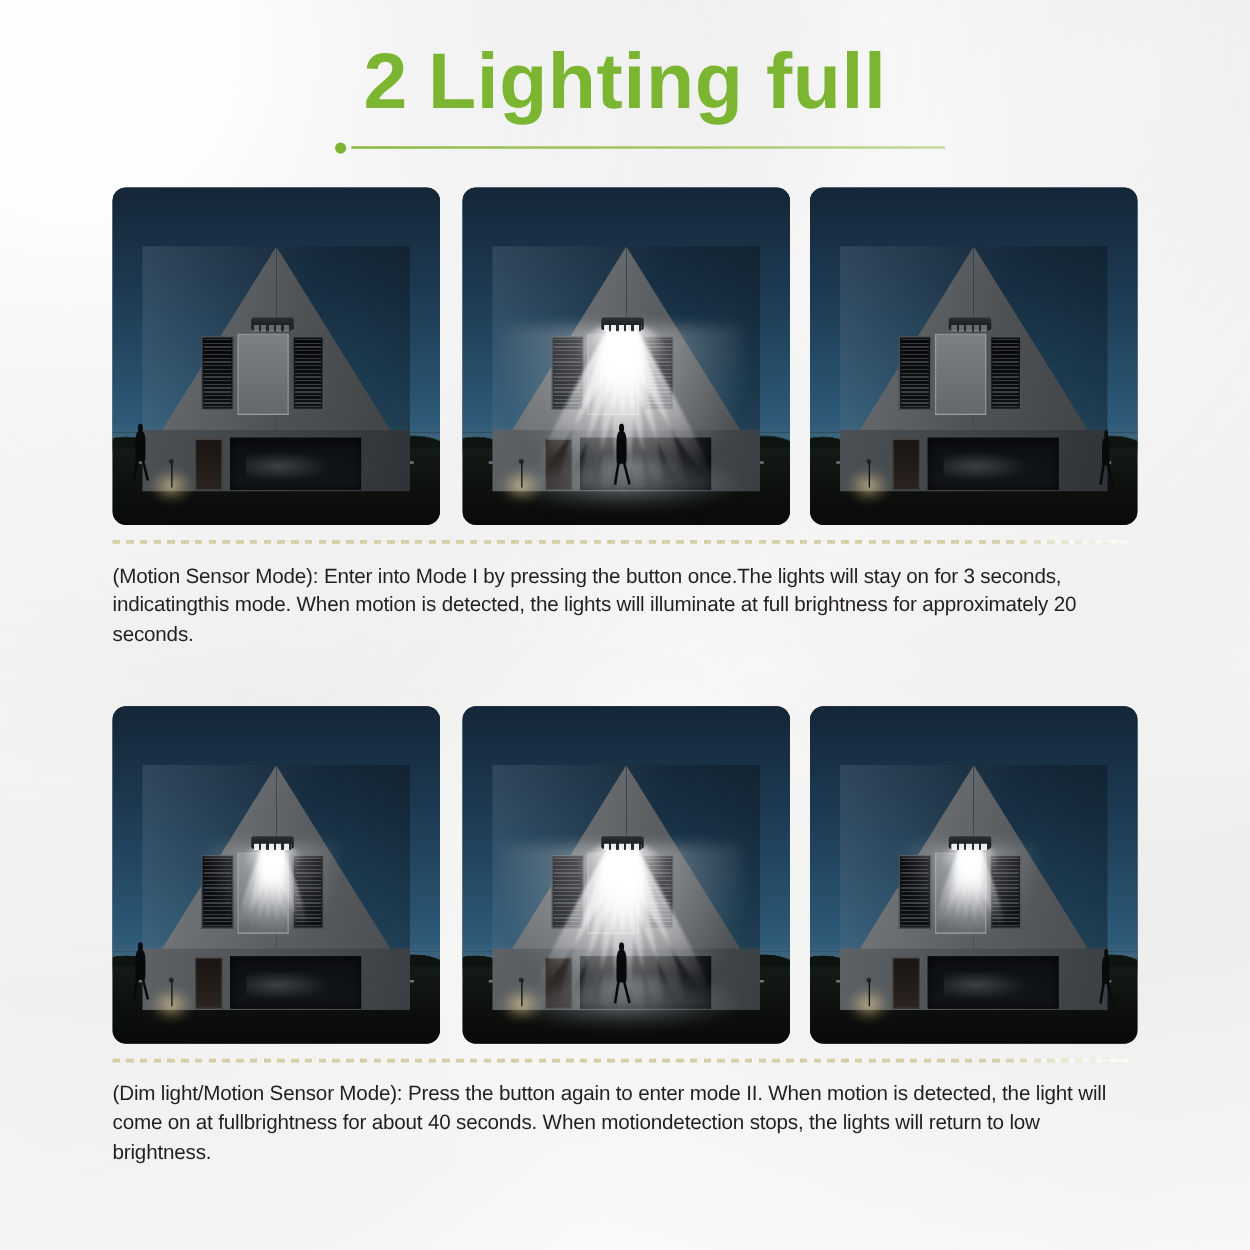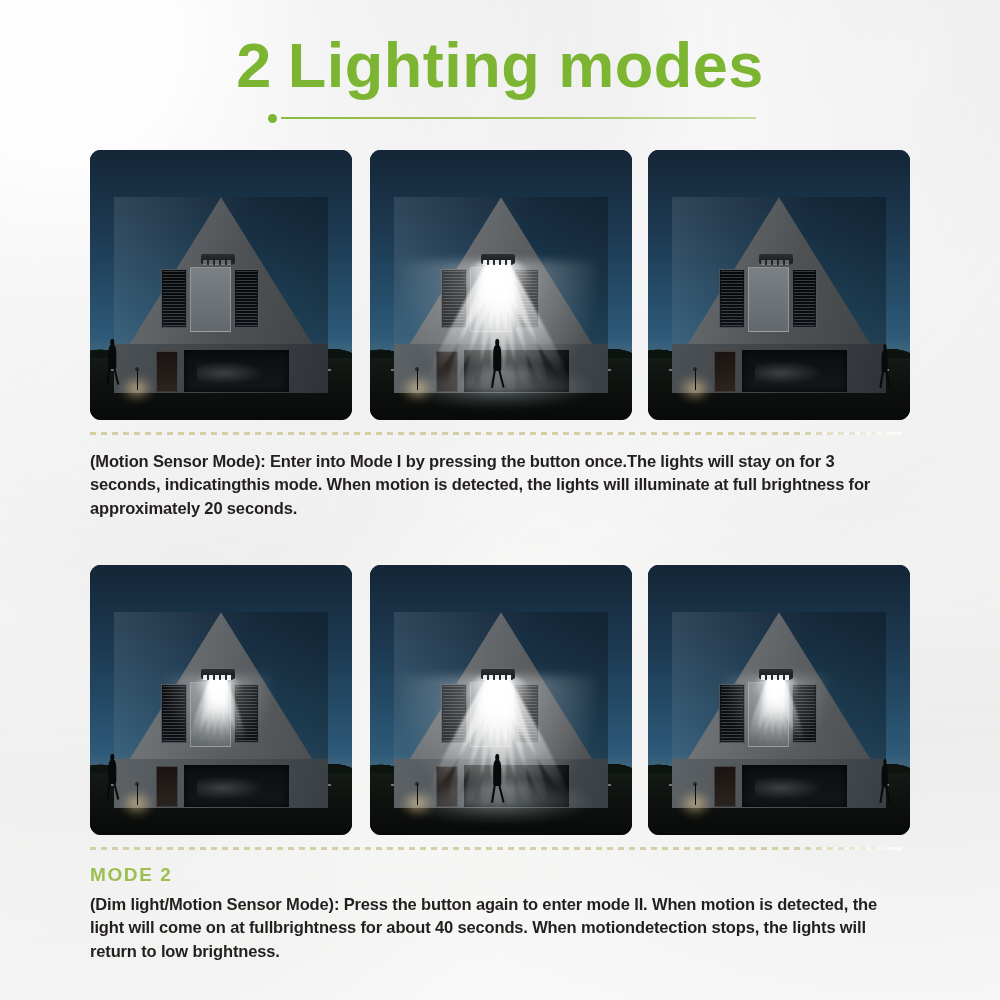--- a/index.html
+++ b/index.html
@@ -314,31 +314,30 @@
     letter-spacing:1.6px;
     color:#9dbf4e;
     margin-bottom:7px;
   }
   .mode-body {
     font-size:16.5px;
     line-height:1.42;
     color:#231f1e;
     letter-spacing:-.15px;
     width:818px;
-    font-weight:bold;
   }
 </style>
 </head>
 <body>
 
 <div class="bg"></div>
 
 <div class="title-wrap">
   <div class="title">
-    <span class="num">2</span><span>Lighting modes</span>
+    <span class="num">2</span><span>Lighting full</span>
   </div>
 </div>
 <div class="title-rule">
   <span class="dot"></span>
   <span class="line"></span>
 </div>
 
 <div class="row r1">
 
   <div class="panel p1">
@@ -663,15 +662,14 @@
           <span class="legB"></span>
         </div>
     </div>
   </div>
 
 </div>
 
 <div class="divider d2"></div>
 
 <div class="block b2">
-  <div class="mode-label">MODE 2</div>
   <div class="mode-body">(Dim light/Motion Sensor Mode): Press the button again to enter mode II. When motion is detected, the light will come on at fullbrightness for about 40 seconds. When motiondetection stops, the lights will return to low brightness.</div>
 </div>
 
 </body></html>

